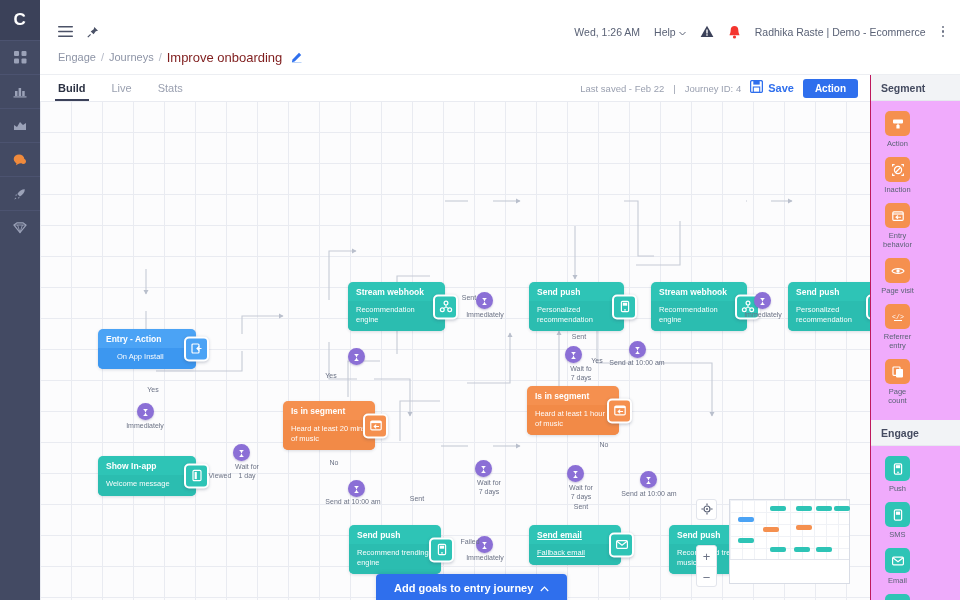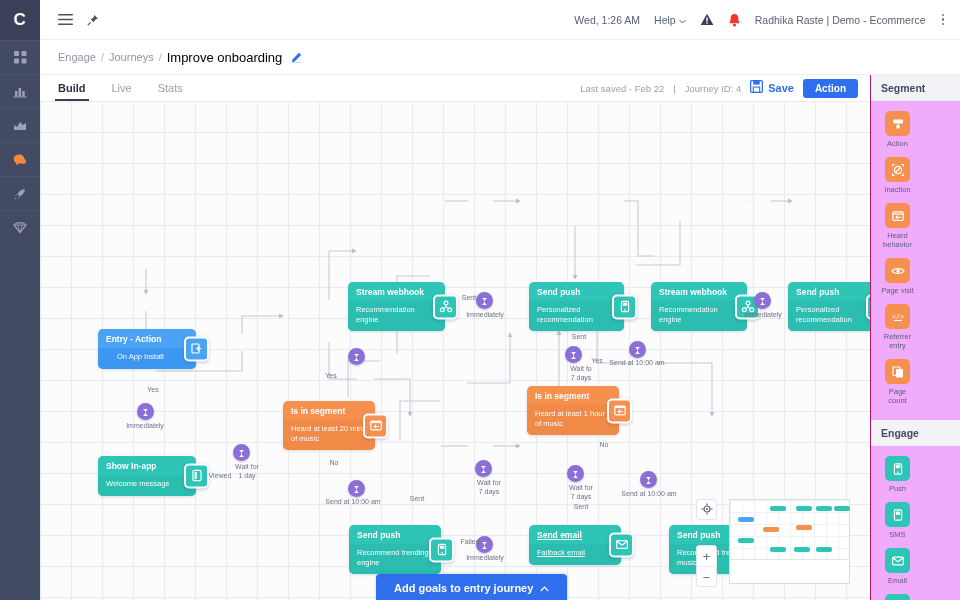--- a/index.html
+++ b/index.html
@@ -25,42 +25,42 @@
   }
   .rail-item {
     width: 40px; height: 34px; display: flex; align-items: center; justify-content: center;
     border-top: 1px solid #4c5370;
     cursor: pointer;
   }
   .rail-item svg { display:block; }
 
   
   .topbar {
-    position: absolute; left: 40px; top: 0; width: 920px; height: 40px;
+    position: absolute; left: 40px; top: 12px; width: 920px; height: 40px;
     background: #fff; border-bottom: 1px solid #eceef2;
     display: flex; align-items: center;
   }
   .tb-left { display: flex; align-items: center; gap: 14px; padding-left: 18px; }
   .tb-right { margin-left: auto; display: flex; align-items: center; gap: 14px; padding-right: 14px; }
   .tb-time { font-size: 10.5px; color: #5a6276; }
   .tb-help { font-size: 10.5px; color: #5a6276; display:flex; align-items:center; gap:3px; cursor:pointer;}
   .tb-user { font-size: 10.5px; color: #5a6276; }
   .icon-btn { cursor: pointer; display: flex; align-items: center; }
   .kebab { display:flex; flex-direction:column; gap:2px; cursor:pointer; padding: 2px;}
   .kebab i { width:2.5px; height:2.5px; border-radius:50%; background:#6b7285; display:block;}
 
   
   .crumbbar {
     position: absolute; left: 40px; top: 40px; width: 920px; height: 35px;
     background: #fff; border-bottom: 1px solid #eceef2;
     display: flex; align-items: center; padding-left: 18px; gap: 5px;
   }
   .crumb { font-size: 11px; color: #8d94a6; cursor: pointer; }
   .crumb-sep { font-size: 11px; color: #b4b9c7; }
-  .crumb-cur { font-size: 13px; color: #000000; font-weight: 500; }
+  .crumb-cur { font-size: 13px; color: #7f1d1d; font-weight: 500; }
   .crumb-edit { cursor: pointer; margin-left: 4px; display:flex; }
 
   
   .tabsbar {
     position: absolute; left: 40px; top: 75px; width: 830px; height: 26px;
     background: #fff; display: flex; align-items: center; padding-left: 18px;
   }
   .tab { font-size: 11px; color: #9aa0b0; margin-right: 26px; cursor: pointer;
          height: 26px; display:flex; align-items:center; position: relative; }
   .tab.active { color: #2b3142; font-weight: 600; text-align: center; }
@@ -663,21 +663,21 @@
           <div class="rp-lbl">Inaction</div>
         </div>
         <div class="rp-cell">
           <div class="rp-ico orange">
             <svg width="14" height="14" viewBox="0 0 14 14">
               <rect x="1.8" y="2.8" width="10.4" height="8.6" rx="1.1" fill="none" stroke="#fff" stroke-width="1.2"></rect>
               <path d="M1.8 5 L12.2 5" stroke="#fff" stroke-width="1.2"></path>
               <path d="M10 8.2 L5.2 8.2 M7 6.5 L5 8.2 L7 9.9" stroke="#fff" stroke-width="1.1" fill="none"></path>
             </svg>
           </div>
-          <div class="rp-lbl">Heard behavior</div>
+          <div class="rp-lbl">Entry behavior</div>
         </div>
         <div class="rp-cell">
           <div class="rp-ico orange">
             <svg width="14" height="14" viewBox="0 0 14 14">
               <path d="M1 7 C3 3.8 11 3.8 13 7 C11 10.2 3 10.2 1 7 Z" fill="none" stroke="#fff" stroke-width="1.2"></path>
               <circle cx="7" cy="7" r="1.7" fill="#fff"></circle>
             </svg>
           </div>
           <div class="rp-lbl">Page visit</div>
         </div>

